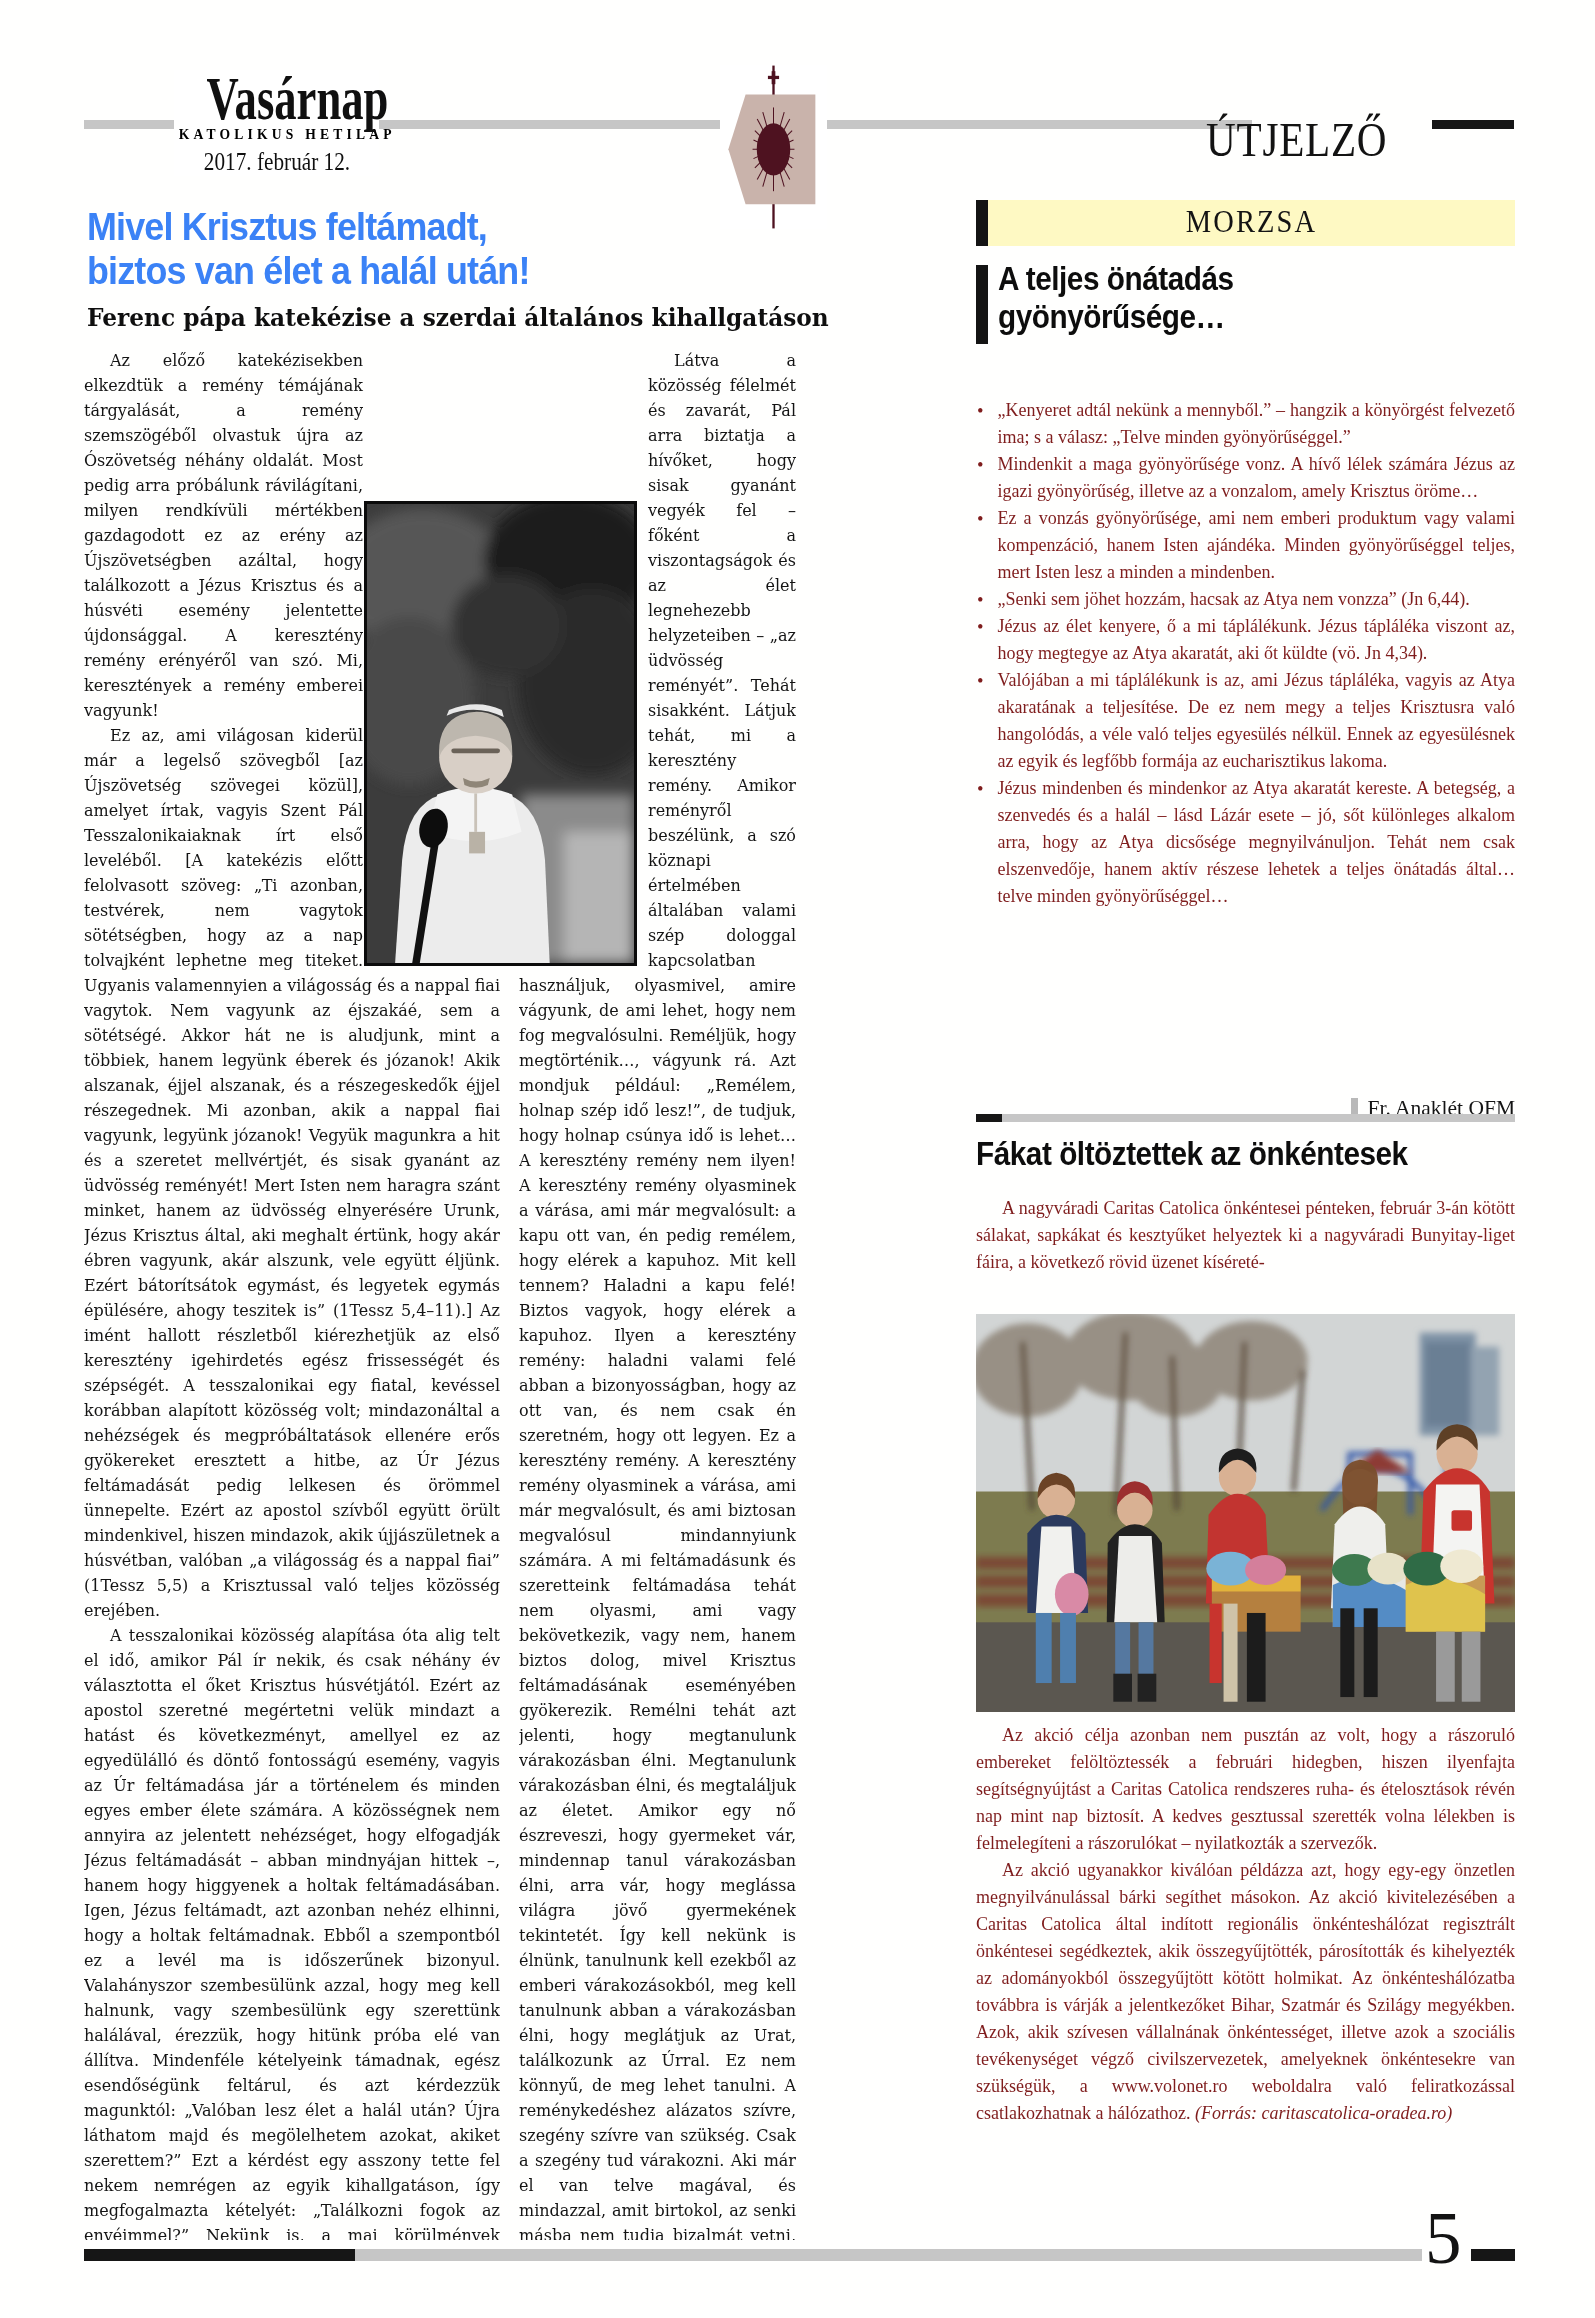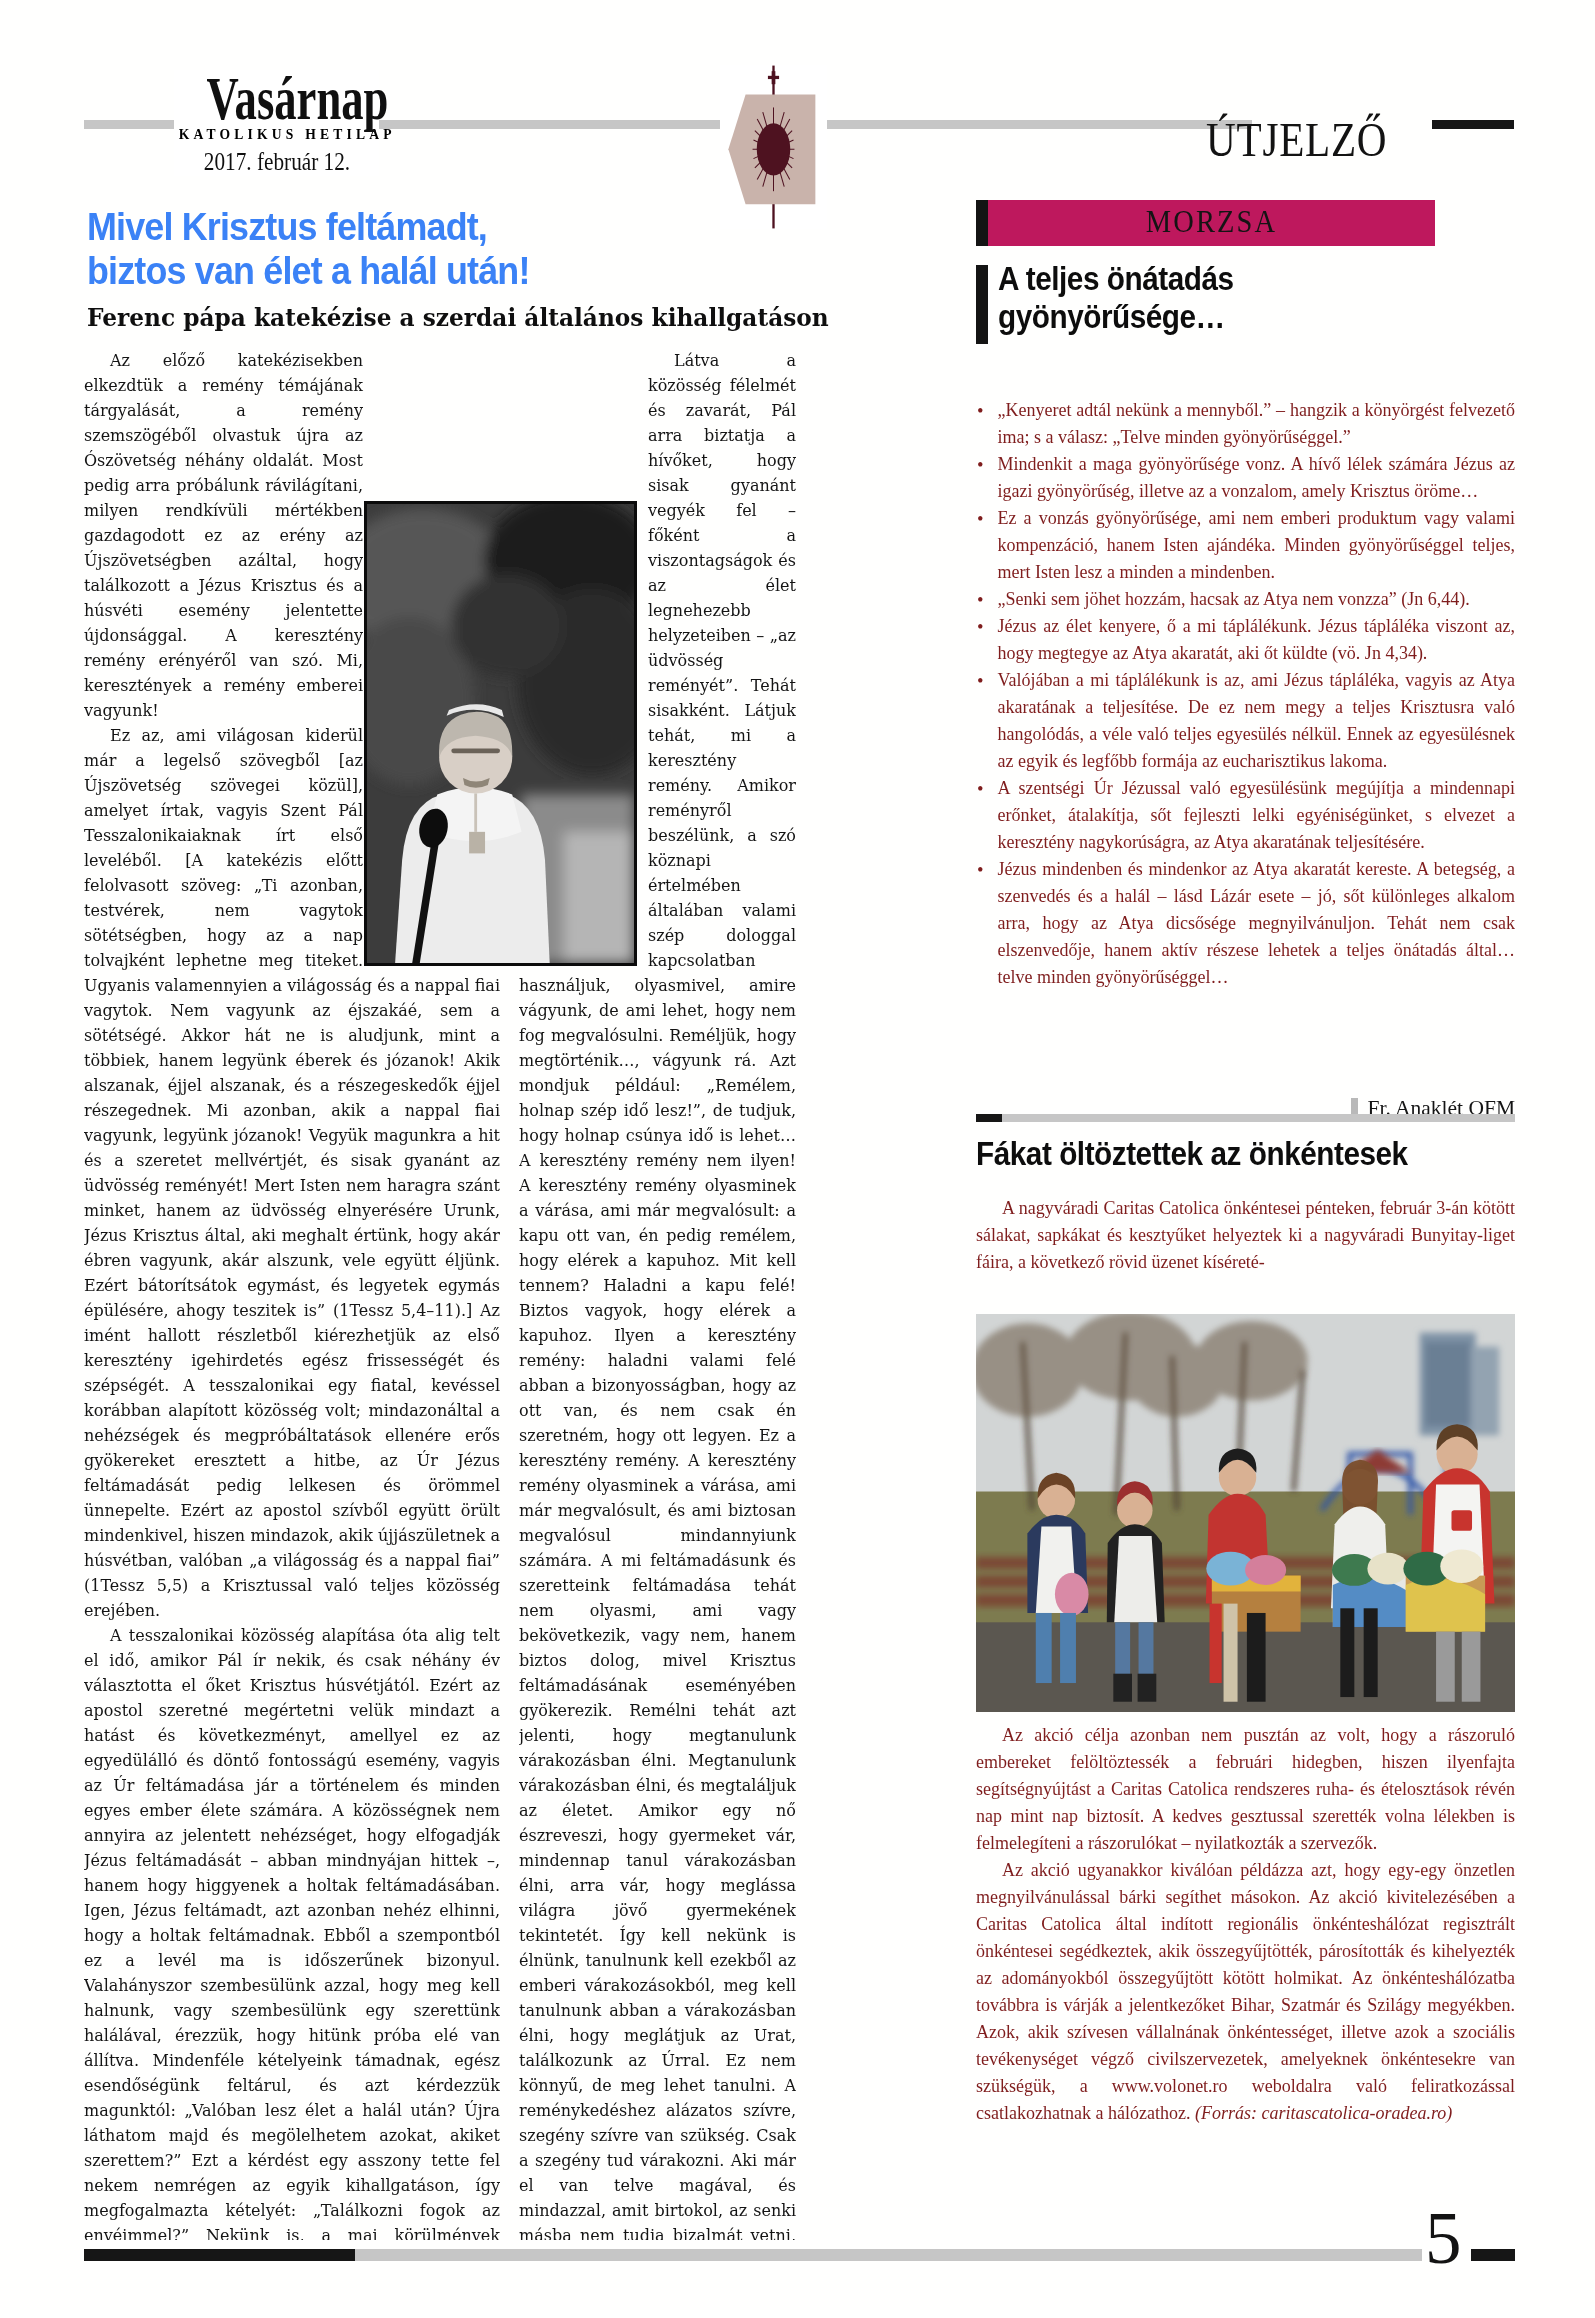--- a/index.html
+++ b/index.html
@@ -29,21 +29,21 @@
   #col1{left:84px;width:416px;}
   #col2{left:519px;width:277px;}
   .bp{margin:0;text-indent:26px;}
   .noind{text-indent:0;}
   .spacer-r{float:right;width:137px;height:464px;margin-top:153px;}
   .spacer-l{float:left;width:129px;height:464px;margin-top:153px;}
   .src{font-style:italic;}
   .photo1{position:absolute;left:364px;top:501px;width:273px;height:465px;border:3.3px solid #0b0b0b;
           box-sizing:border-box;background:#444;}
   
-  .morzsa-box{position:absolute;left:976px;top:200px;width:459px;height:46px;background:#be185d;}
+  .morzsa-box{position:absolute;left:976px;top:200px;width:539px;height:46px;background:#fef9c3;}
   .morzsa-box .vb{position:absolute;left:0;top:0;width:12px;height:46px;background:#141414;}
   .morzsa-box .mt{position:absolute;left:12px;right:0;top:3.7px;text-align:center;
                   font-family:"Liberation Serif",serif;font-size:31px;letter-spacing:2.3px;color:#141414;
                   transform:scaleX(.92);transform-origin:center;}
   .rtitle{position:absolute;left:976px;top:260px;width:539px;}
   .rtitle .vb{position:absolute;left:0;top:4.7px;width:12px;height:79px;background:#141414;}
   .rtitle .tt{margin-left:21.5px;font-family:"Liberation Sans",sans-serif;font-weight:bold;font-size:33px;
               line-height:38px;letter-spacing:-0.5px;color:#0d0d0d;transform:scaleX(.9);transform-origin:left;}
   .rbody{font-family:"Liberation Serif",serif;font-size:18px;line-height:27px;text-align:justify;
          hyphens:auto;-webkit-hyphens:auto;color:#7f1d1d;}
@@ -173,21 +173,20 @@
     </div>
   </div>
 
   <ul class="bullets rbody">
     <li>„Kenyeret adtál nekünk a mennyből.” – hangzik a könyörgést felvezető ima; s a válasz: „Telve minden gyönyörűséggel.”</li>
     <li>Mindenkit a maga gyönyörűsége vonz. A hívő lélek számára Jézus az igazi gyönyörűség, illetve az a vonzalom, amely Krisztus öröme…</li>
     <li>Ez a vonzás gyönyörűsége, ami nem emberi produktum vagy valami kompenzáció, hanem Isten ajándéka. Minden gyönyörűséggel teljes, mert Isten lesz a minden a mindenben.</li>
     <li>„Senki sem jöhet hozzám, hacsak az Atya nem vonzza” (Jn 6,44).</li>
     <li>Jézus az élet kenyere, ő a mi táplálékunk. Jézus tápláléka viszont az, hogy megtegye az Atya akaratát, aki őt küldte (vö. Jn 4,34).</li>
     <li>Valójában a mi táplálékunk is az, ami Jézus tápláléka, vagyis az Atya akaratának a teljesítése. De ez nem megy a teljes Krisztusra való hangolódás, a véle való teljes egyesülés nélkül. Ennek az egyesülésnek az egyik és legfőbb formája az eucharisztikus lakoma.</li>
-    <li>A szentségi Úr Jézussal való egyesülésünk megújítja a mindennapi erőnket, átalakítja, sőt fejleszti lelki egyéniségünket, s elvezet a keresztény nagykorúságra, az Atya akaratának teljesítésére.</li>
     <li>Jézus mindenben és mindenkor az Atya akaratát kereste. A betegség, a szenvedés és a halál – lásd Lázár esete – jó, sőt különleges alkalom arra, hogy az Atya dicsősége megnyilvánuljon. Tehát nem csak elszenvedője, hanem aktív részese lehetek a teljes önátadás által… telve minden gyönyörűséggel…</li>
   </ul>
 
   <div class="attrib">
     <span class="gb"></span><span>Fr. Anaklét OFM</span>
   </div>
 
   <div class="rule2">
     <div class="lead"></div>
   </div>

